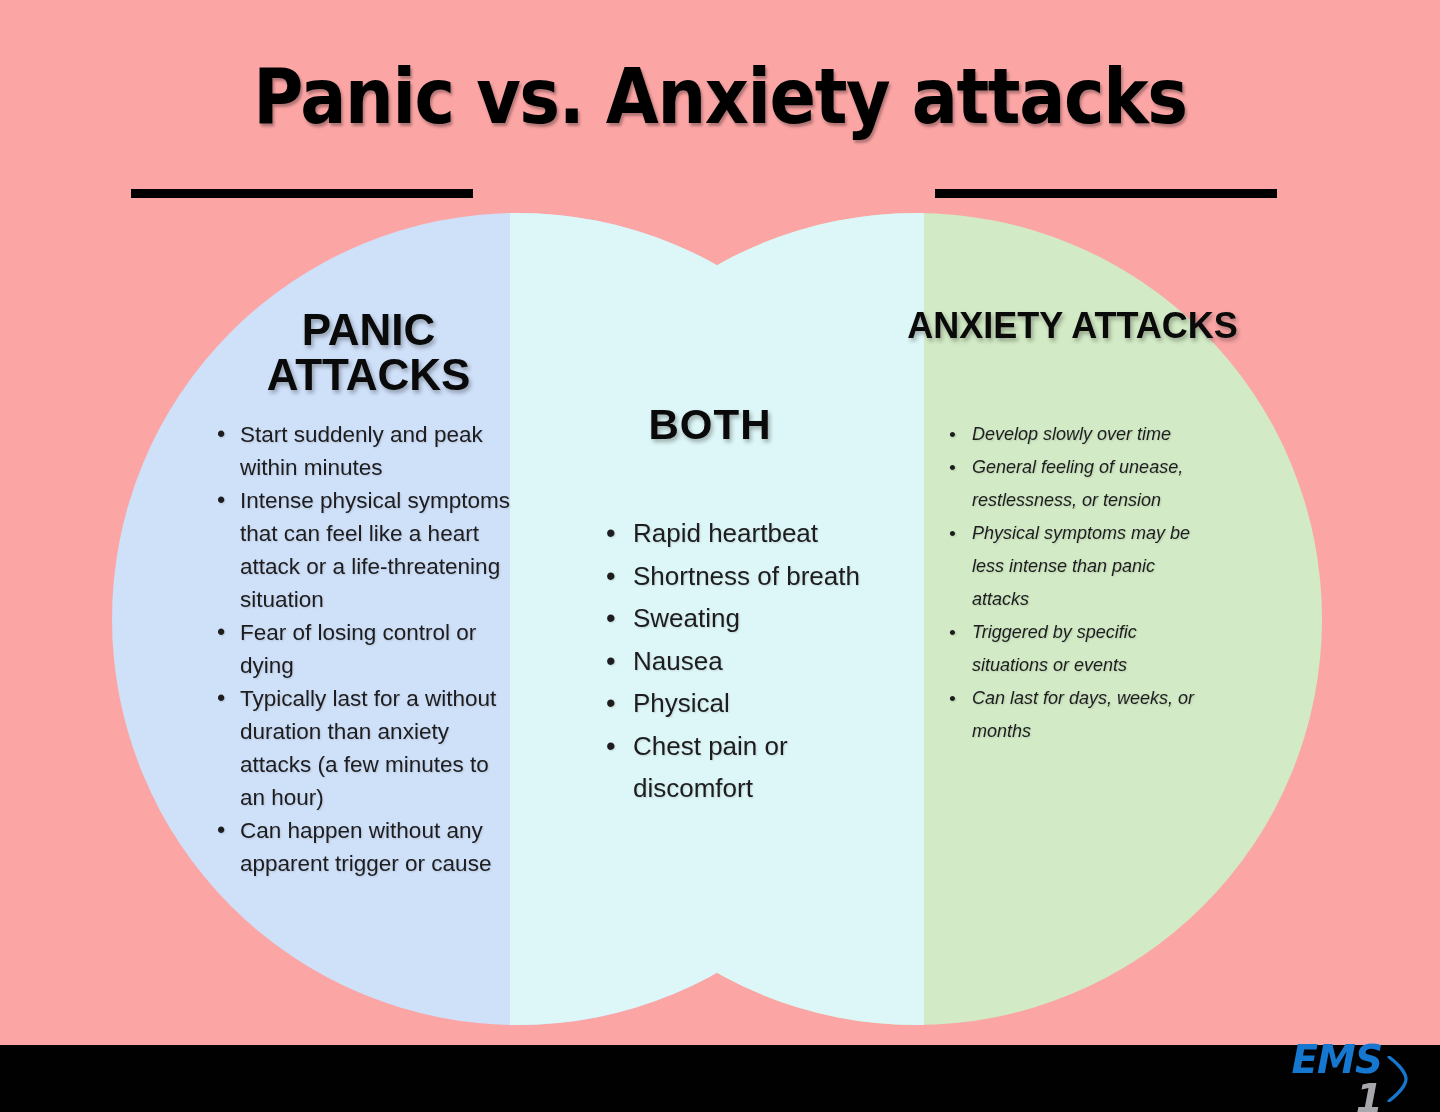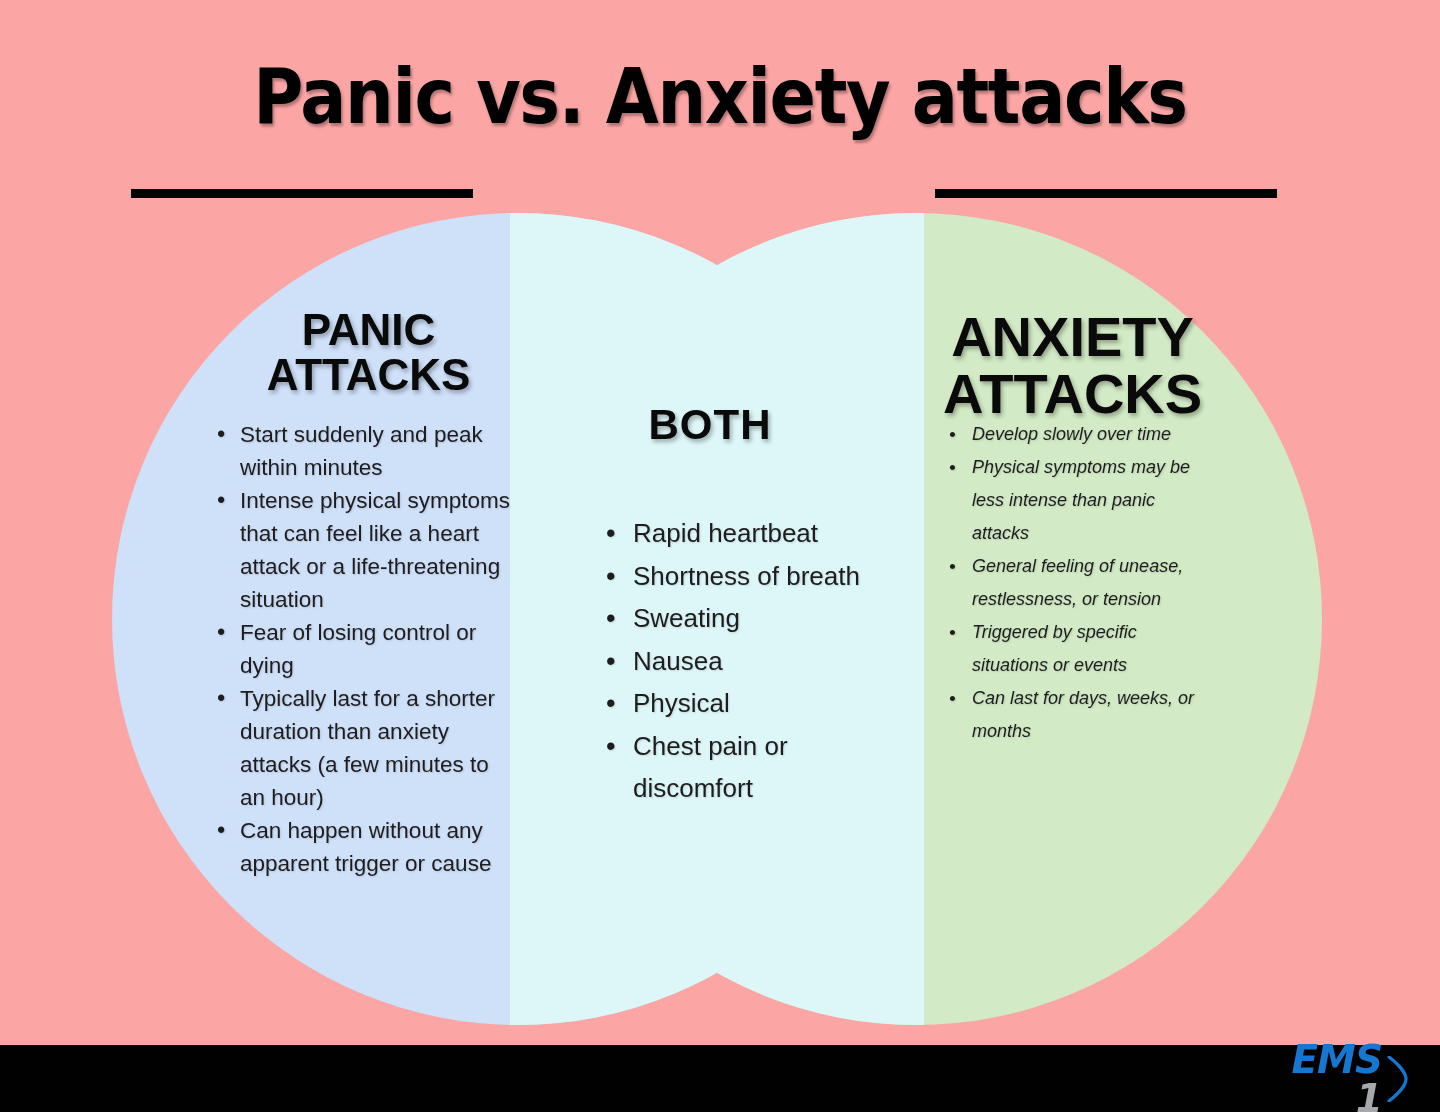--- a/index.html
+++ b/index.html
@@ -91,21 +91,21 @@
   .heading {
     position:absolute;
     font-family:"Liberation Sans", sans-serif;
     font-weight:700;
     color:#0a0a0a;
     text-align:center;
     line-height:1.02;
     text-shadow:2px 3px 4px rgba(0,0,0,0.30);
   }
   .heading.panic   { top:308px; left:196px;  width:345px; font-size:44px; }
-  .heading.anxiety { top:308px; left:900px;  width:345px; font-size:56px; }
+  .heading.anxiety { top:308px; left:900px;  width:345px; font-size:36px; }
   .heading.both    { top:404px; left:560px;  width:300px; font-size:42px; letter-spacing:1px; }
 
   
   ul.bullets {
     position:absolute;
     list-style:none;
     color:#1d1d1f;
   }
   ul.bullets li {
     position:relative;
@@ -181,39 +181,39 @@
   <div class="title">Panic vs. Anxiety attacks</div>
 
   <div class="rule left"></div>
   <div class="rule right"></div>
 
   <div class="heading panic">PANIC ATTACKS</div>
   <ul class="bullets left-list">
     <li>Start suddenly and peak within minutes</li>
     <li>Intense physical symptoms that can feel like a heart attack or a life-threatening situation</li>
     <li>Fear of losing control or dying</li>
-    <li>Typically last for a shorter duration than anxiety attacks (a few minutes to an hour)</li>
+    <li>Typically last for a without duration than anxiety attacks (a few minutes to an hour)</li>
     <li>Can happen without any apparent trigger or cause</li>
   </ul>
 
   <div class="heading both">BOTH</div>
   <ul class="bullets center-list">
     <li>Rapid heartbeat</li>
     <li>Shortness of breath</li>
     <li>Sweating</li>
     <li>Nausea</li>
     <li>Physical</li>
     <li>Chest pain or discomfort</li>
   </ul>
 
   <div class="heading anxiety">ANXIETY ATTACKS</div>
   <ul class="bullets right-list">
     <li>Develop slowly over time</li>
+    <li>General feeling of unease, restlessness, or tension</li>
     <li>Physical symptoms may be less intense than panic attacks</li>
-    <li>General feeling of unease, restlessness, or tension</li>
     <li>Triggered by specific situations or events</li>
     <li>Can last for days, weeks, or months</li>
   </ul>
 
   <div class="footer">
     <div class="logo">
       <div class="logo-text">
         <span class="logo-ems">EMS</span>
         <span class="logo-one">1</span>
       </div>

